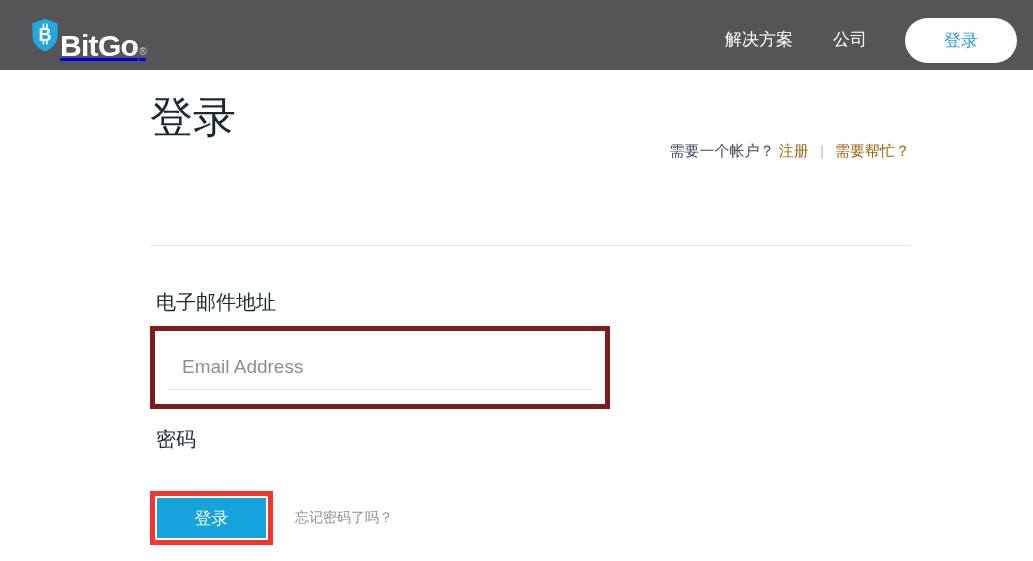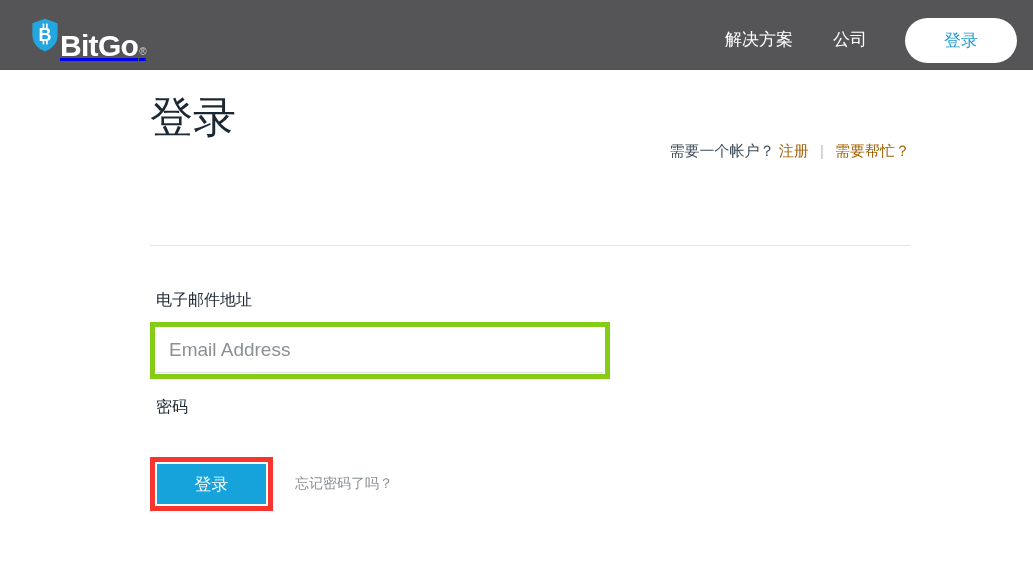--- a/index.html
+++ b/index.html
@@ -142,31 +142,31 @@
   }
 
   
   .login-form {
     position: absolute;
     left: 150px;
     top: 222px;
     width: 460px;
   }
   .field-label {
-    font-size: 16px;
+    font-size: 20px;
     color: #1b2733;
     line-height: 1;
     margin: 0 0 14px 6px;
     display: block;
   }
   .annot-box {
-    border: 5px solid #84cc16;
-    background: #ffffff;
-    box-sizing: border-box;
-    padding: 1px;
+    border: 5px solid #7f1d1d;
+    background: #ffffff;
+    box-sizing: border-box;
+    padding: 14px;
   }
   .text-input {
     display: block;
     width: 100%;
     box-sizing: border-box;
     height: 45px;
     border: none;
     border-bottom: 1px solid #dfe2e4;
     background: #ffffff;
     font-family: inherit;

